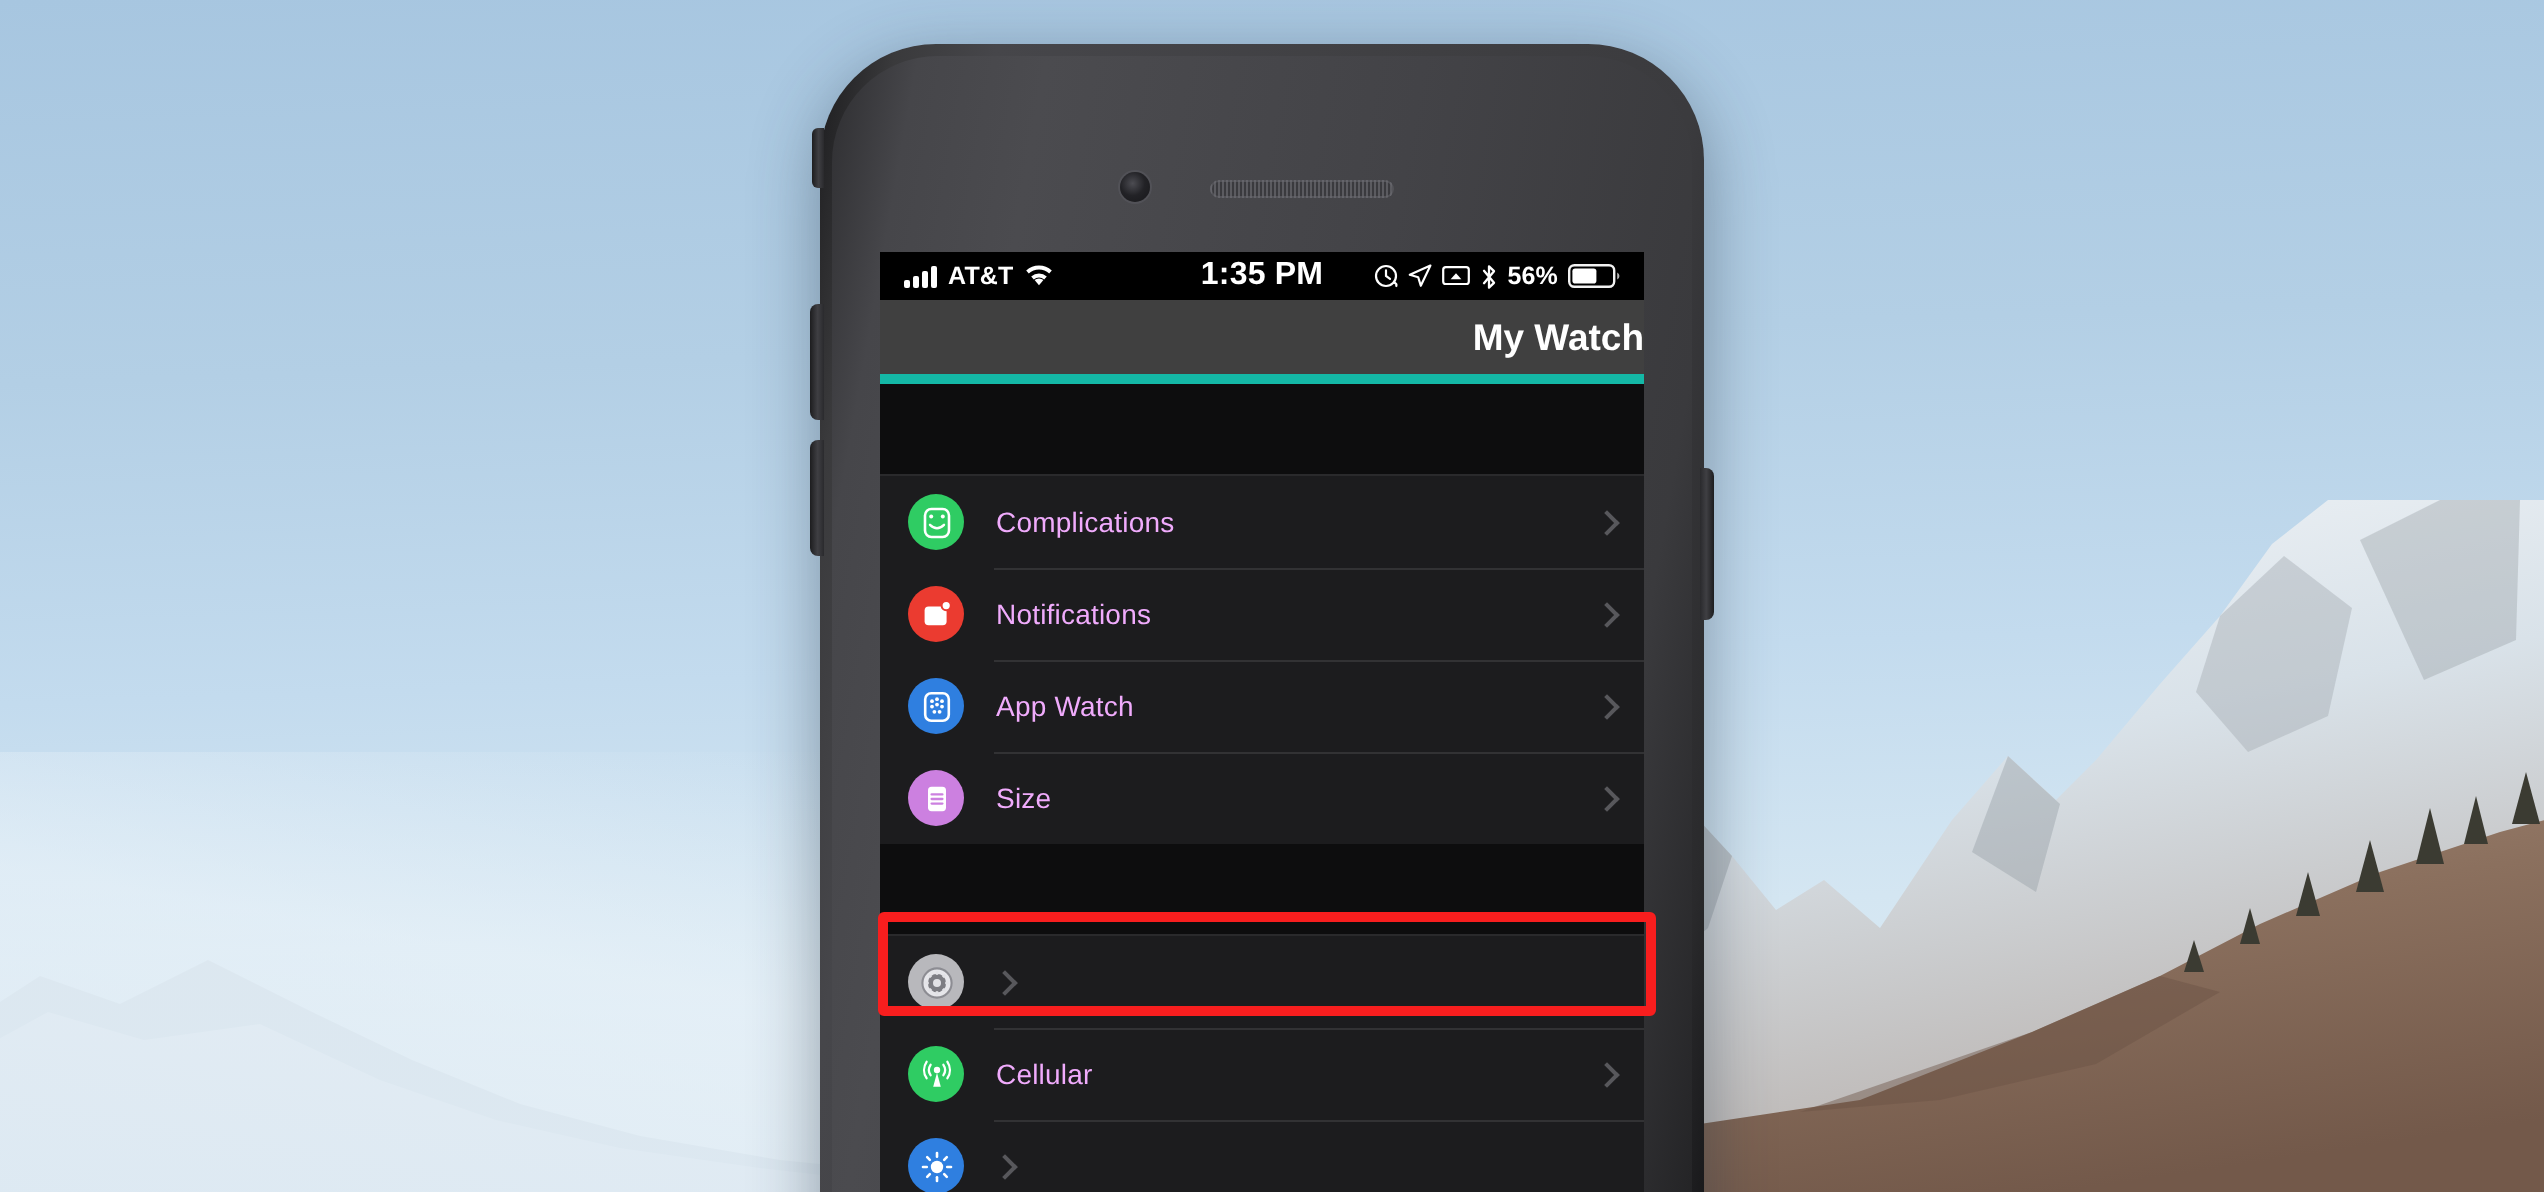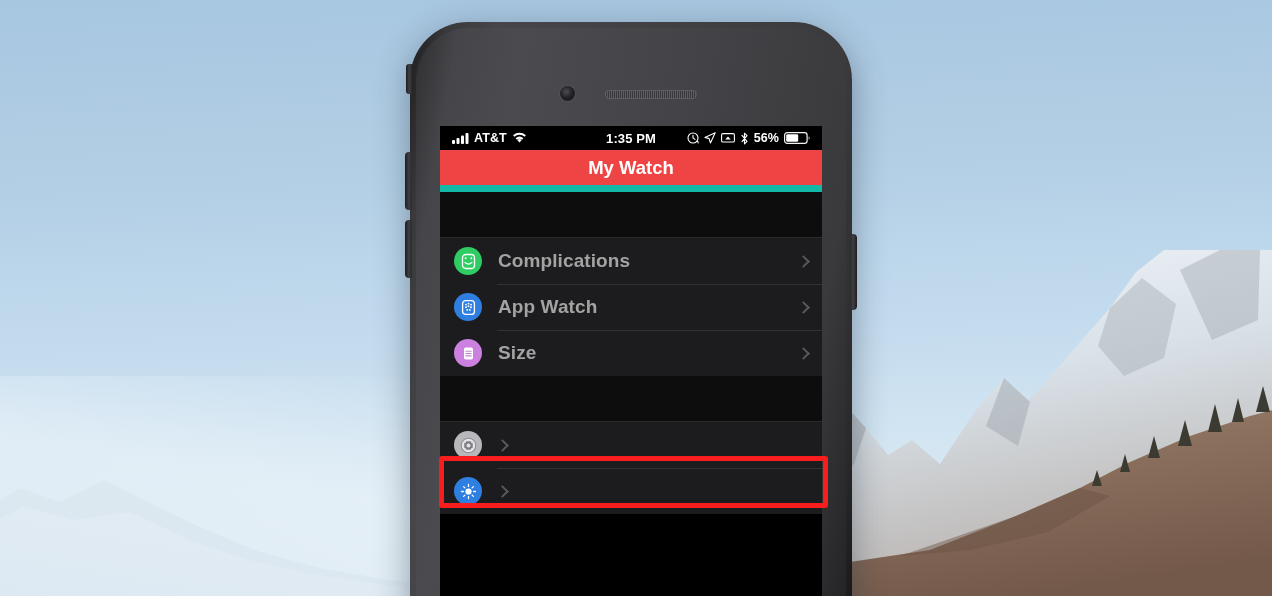--- a/index.html
+++ b/index.html
@@ -65,30 +65,30 @@
     color:#fff;
   }
 
   
   #statusbar {
     height:24px; display:flex; align-items:center;
     padding:0 12px; font-size:12.5px; font-weight:700; letter-spacing:.1px;
     background:#000;
   }
   #sb-left  { display:flex; align-items:center; gap:5px; flex:1 1 0; }
-  #sb-mid   { flex:0 0 auto; font-size:13px; font-weight:700; }
+  #sb-mid   { flex:0 0 auto; font-size:16px; font-weight:700; }
   #sb-right { display:flex; align-items:center; gap:5px; flex:1 1 0; justify-content:flex-end;text-align:center; }
   #carrier  { font-size:12.5px; font-weight:600; }
   #battery-pct { font-size:12.5px; font-weight:600; }
 
   
   #navbar {
-    height:42px; display:flex; align-items:center; justify-content:center;
-    background:#ef4444;
-    border-bottom:7px solid #14b8a6;
+    height:42px; display:flex; align-items:center; justify-content:flex-end;
+    background:#404040;
+    border-bottom:5px solid #14b8a6;
   }
   #nav-title { font-size:18.5px; font-weight:700; }
 
   
   #list { background:#0d0d0e; }
   .section-gap { height:46px; background:#0d0d0e; border-bottom:1px solid #2a2a2c; }
   .section { background:#1c1c1e; }
   .row {
     position:relative;
     display:flex; align-items:center;
@@ -97,21 +97,21 @@
     background:#1c1c1e;
   }
   .row + .row::before {
     content:""; position:absolute; left:57px; right:0; top:0; height:1px; background:#323234;
   }
   .row-icon {
     width:28px; height:28px; border-radius:50%;
     flex:0 0 auto; margin-right:16px;
     display:flex; align-items:center; justify-content:center;
   }
-  .row-label { font-size:19px; font-weight:700; color:#a3a3a3; letter-spacing:.1px; flex:1 1 auto; }
+  .row-label { font-size:14px; font-weight:400; color:#f0abfc; letter-spacing:.1px; flex:1 1 auto; }
   .chev {
     flex:0 0 auto; margin-right:14px;
     width:9px; height:9px;
     border-top:2px solid #58585c; border-right:2px solid #58585c;
     transform:rotate(45deg);
   }
 
   
   #highlight {
     position:absolute;
@@ -244,20 +244,30 @@
               <rect x="2.5" y="1.5" width="12" height="14" rx="3.2" fill="none" stroke="#fff" stroke-width="1.3"></rect>
               <circle cx="5.6" cy="5.2" r="1" fill="#fff"></circle>
               <circle cx="11.4" cy="5.2" r="1" fill="#fff"></circle>
               <path d="M5 9.4 q3.5 3.4 7 0" fill="none" stroke="#fff" stroke-width="1.2" stroke-linecap="round"></path>
             </svg>
           </div>
           <div class="row-label">Complications</div>
           <div class="chev"></div>
         </div>
 
+        <div class="row">
+          <div class="row-icon" style="background:#eb3b30;">
+            <svg width="17" height="17" viewBox="0 0 17 17">
+              <rect x="2.3" y="4.2" width="11" height="9.4" rx="2" fill="#fff"></rect>
+              <circle cx="13.1" cy="3.8" r="2.3" fill="#fff" stroke="#eb3b30" stroke-width="1"></circle>
+            </svg>
+          </div>
+          <div class="row-label">Notifications</div>
+          <div class="chev"></div>
+        </div>
 
         <div class="row">
           <div class="row-icon" style="background:#2f7fe0;">
             <svg width="17" height="17" viewBox="0 0 17 17">
               <rect x="2.6" y="1.6" width="11.8" height="13.8" rx="3" fill="none" stroke="#fff" stroke-width="1.3"></rect>
               <g fill="#fff">
                 <circle cx="6" cy="5.6" r=".95"></circle>
                   <circle cx="8.5" cy="4.6" r=".95"></circle>
                   <circle cx="11" cy="5.6" r=".95"></circle>
                 <circle cx="6" cy="8.3" r=".95"></circle>
@@ -314,20 +324,36 @@
                 <path d="M5.3 5.3 L6.6 6.6"></path>
                   <path d="M12.4 12.4 L13.7 13.7"></path>
                 <path d="M13.7 5.3 L12.4 6.6"></path>
                   <path d="M6.6 12.4 L5.3 13.7"></path>
               </g>
             </svg>
           </div>
           <div class="chev"></div>
         </div>
 
+        <div class="row">
+          <div class="row-icon" style="background:#2fcc63;">
+            <svg width="17" height="17" viewBox="0 0 17 17">
+              <circle cx="8.5" cy="6" r="1.6" fill="#fff"></circle>
+              <path d="M8.5 7.4 L6.6 14.4 H10.4 Z" fill="#fff"></path>
+              <g fill="none" stroke="#fff" stroke-width="1.15" stroke-linecap="round">
+                <path d="M5.3 3.4 a4.6 4.6 0 0 0 0 5.2"></path>
+                <path d="M11.7 3.4 a4.6 4.6 0 0 1 0 5.2"></path>
+                <path d="M3.3 1.9 a7.3 7.3 0 0 0 0 8.2"></path>
+                <path d="M13.7 1.9 a7.3 7.3 0 0 1 0 8.2"></path>
+              </g>
+            </svg>
+          </div>
+          <div class="row-label">Cellular</div>
+          <div class="chev"></div>
+        </div>
 
         <div class="row">
           <div class="row-icon" style="background:#2f7fe0;">
             <svg width="17" height="17" viewBox="0 0 17 17">
               <circle cx="8.5" cy="8.5" r="3.1" fill="#fff"></circle>
               <g stroke="#fff" stroke-width="1.3" stroke-linecap="round">
                 <path d="M8.5 1.5 V3.4"></path>
                   <path d="M8.5 13.6 V15.5"></path>
                 <path d="M1.5 8.5 H3.4"></path>
                   <path d="M13.6 8.5 H15.5"></path>

